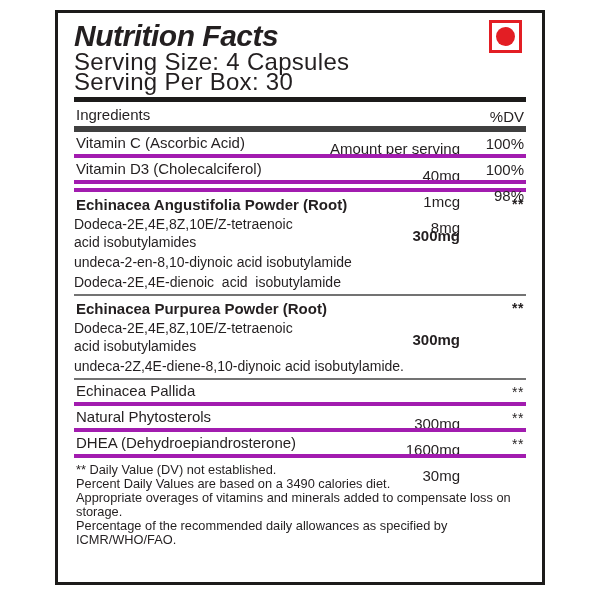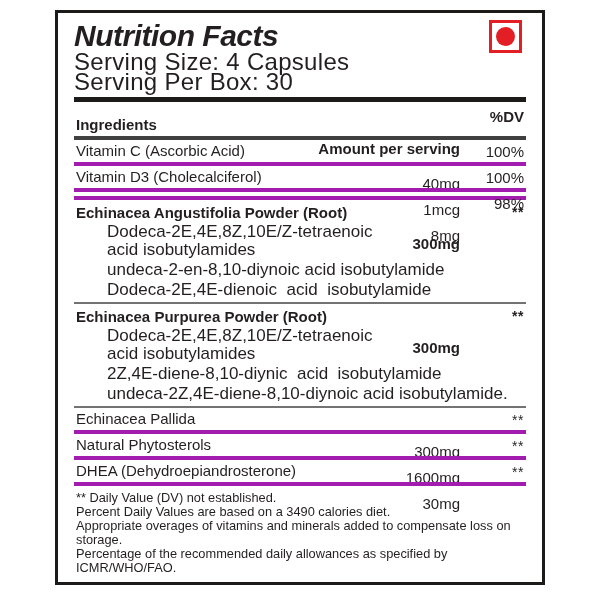--- a/index.html
+++ b/index.html
@@ -13,35 +13,35 @@
 
   .title {
     font-size:30px; line-height:33px; font-weight:bold; font-style:italic;
     letter-spacing:-0.5px; margin-top:2px;
   }
   .serving-line { font-size:24px; line-height:20px; letter-spacing:0.3px; }
 
   .bar-thick { height:5px; background:#1c1b1a; margin-top:5px; }
 
   .thead {
-    position:relative; font-weight:bold; font-size:15px; line-height:18px;
-    padding:14px 0 2px 2px; border-bottom:4px solid #404040;
+    position:relative; font-weight:normal; font-size:15px; line-height:18px;
+    padding:4px 0 2px 2px; border-bottom:6px solid #404040;
   }
   .row {
     position:relative; font-size:15px; line-height:18px;
     padding:2px 0 2px 2px; border-bottom:4px solid #a21caf;
   }
   .cell-amount { position:absolute; right:66px; top:3px; white-space:nowrap;margin-top:32px; }
   .cell-dv { position:absolute; right:2px; top:3px; white-space:nowrap; }
   .thead .cell-amount, .thead .cell-dv { top:6px; }
   .stars { font-size:14px; letter-spacing:0.5px; }
 
   .section { border-bottom:2px solid #737373; padding-bottom:3px; }
   .section-head { position:relative; font-size:15px; line-height:18px; font-weight:bold; padding:4px 0 1px 2px; }
-  .sub { margin-left:33px; font-size:17px; line-height:18px; white-space:pre-wrap; }
+  .sub { font-size:14px; line-height:18px; white-space:pre-wrap; }
   .sub.gap { margin-top:2px; }
 
   .footnotes { padding:5px 0 0 2px; font-size:12.8px; line-height:14px; }
 
   .nonveg {
     position:absolute; top:7px; right:20px; width:33px; height:33px;
     border:3px solid #e31e24; background:#fff;
     display:flex; align-items:center; justify-content:center;
   }
   .nonveg-dot { width:19px; height:19px; border-radius:50%; background:#e31e24; }
@@ -96,21 +96,20 @@
     </div>
 
     <div class="section">
       <div class="section-head">
         <span>Echinacea Purpurea Powder (Root)</span>
         <span class="cell-amount">300mg</span>
         <span class="cell-dv stars">**</span>
       </div>
       <div class="sub">Dodeca-2E,4E,8Z,10E/Z-tetraenoic</div>
       <div class="sub">acid isobutylamides</div>
-      <div class="sub gap">2Z,4E-diene-8,10-diynic  acid  isobutylamide</div>
       <div class="sub gap">undeca-2Z,4E-diene-8,10-diynoic acid isobutylamide.</div>
     </div>
 
     <div class="row">
       <span>Echinacea Pallida</span>
       <span class="cell-amount">300mg</span>
       <span class="cell-dv stars">**</span>
     </div>
     <div class="row">
       <span>Natural Phytosterols</span>

